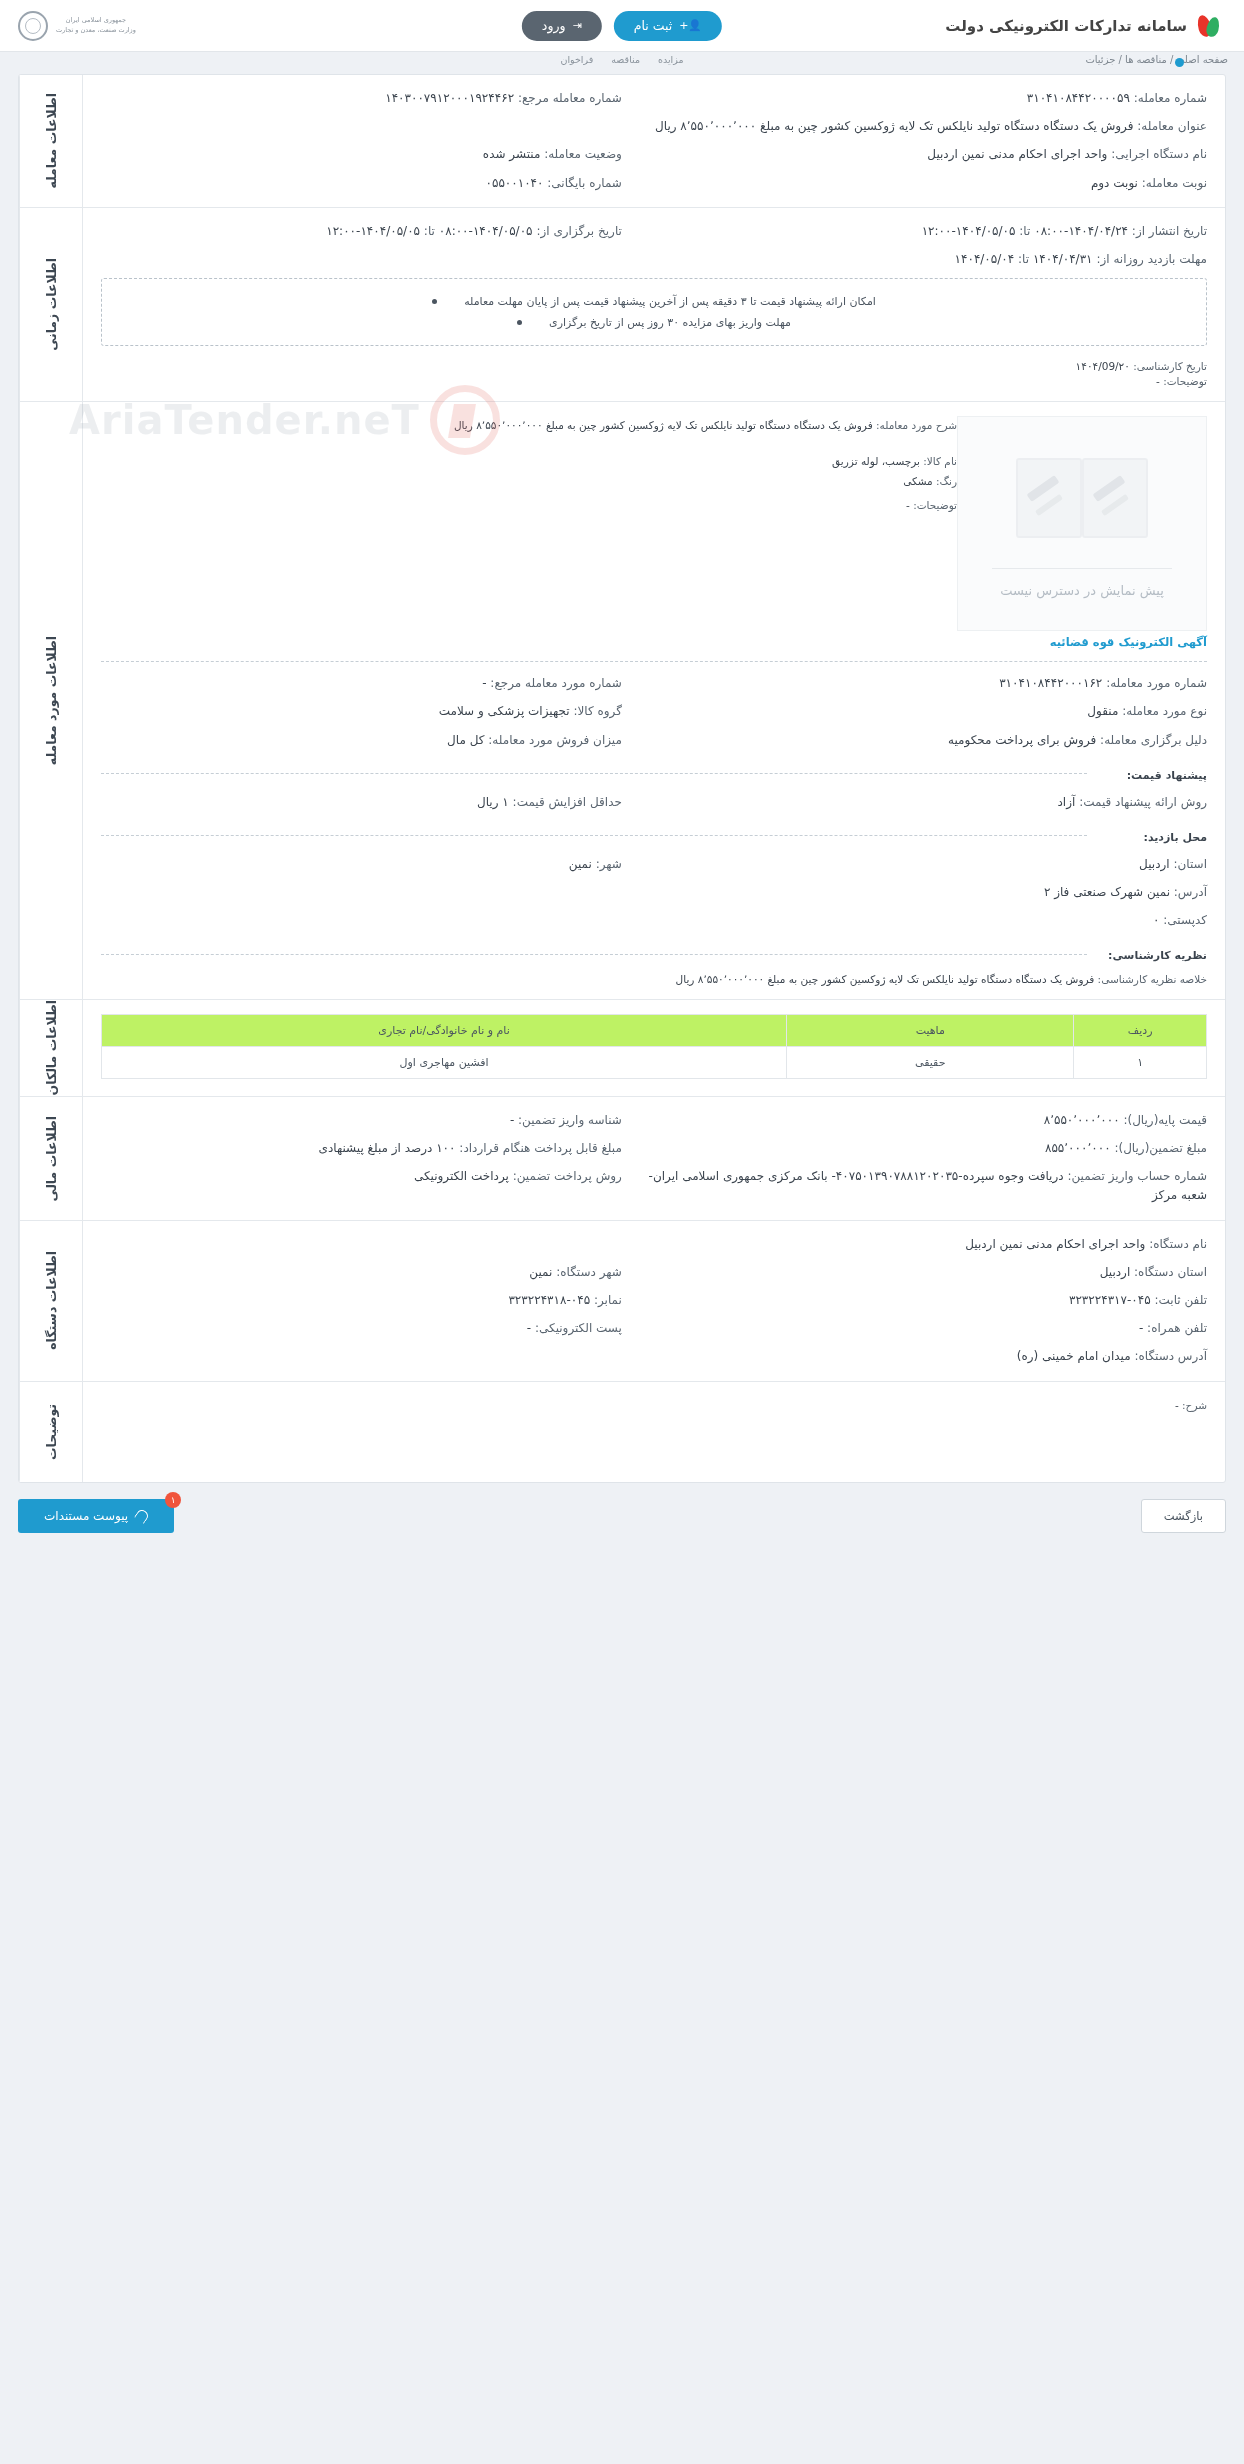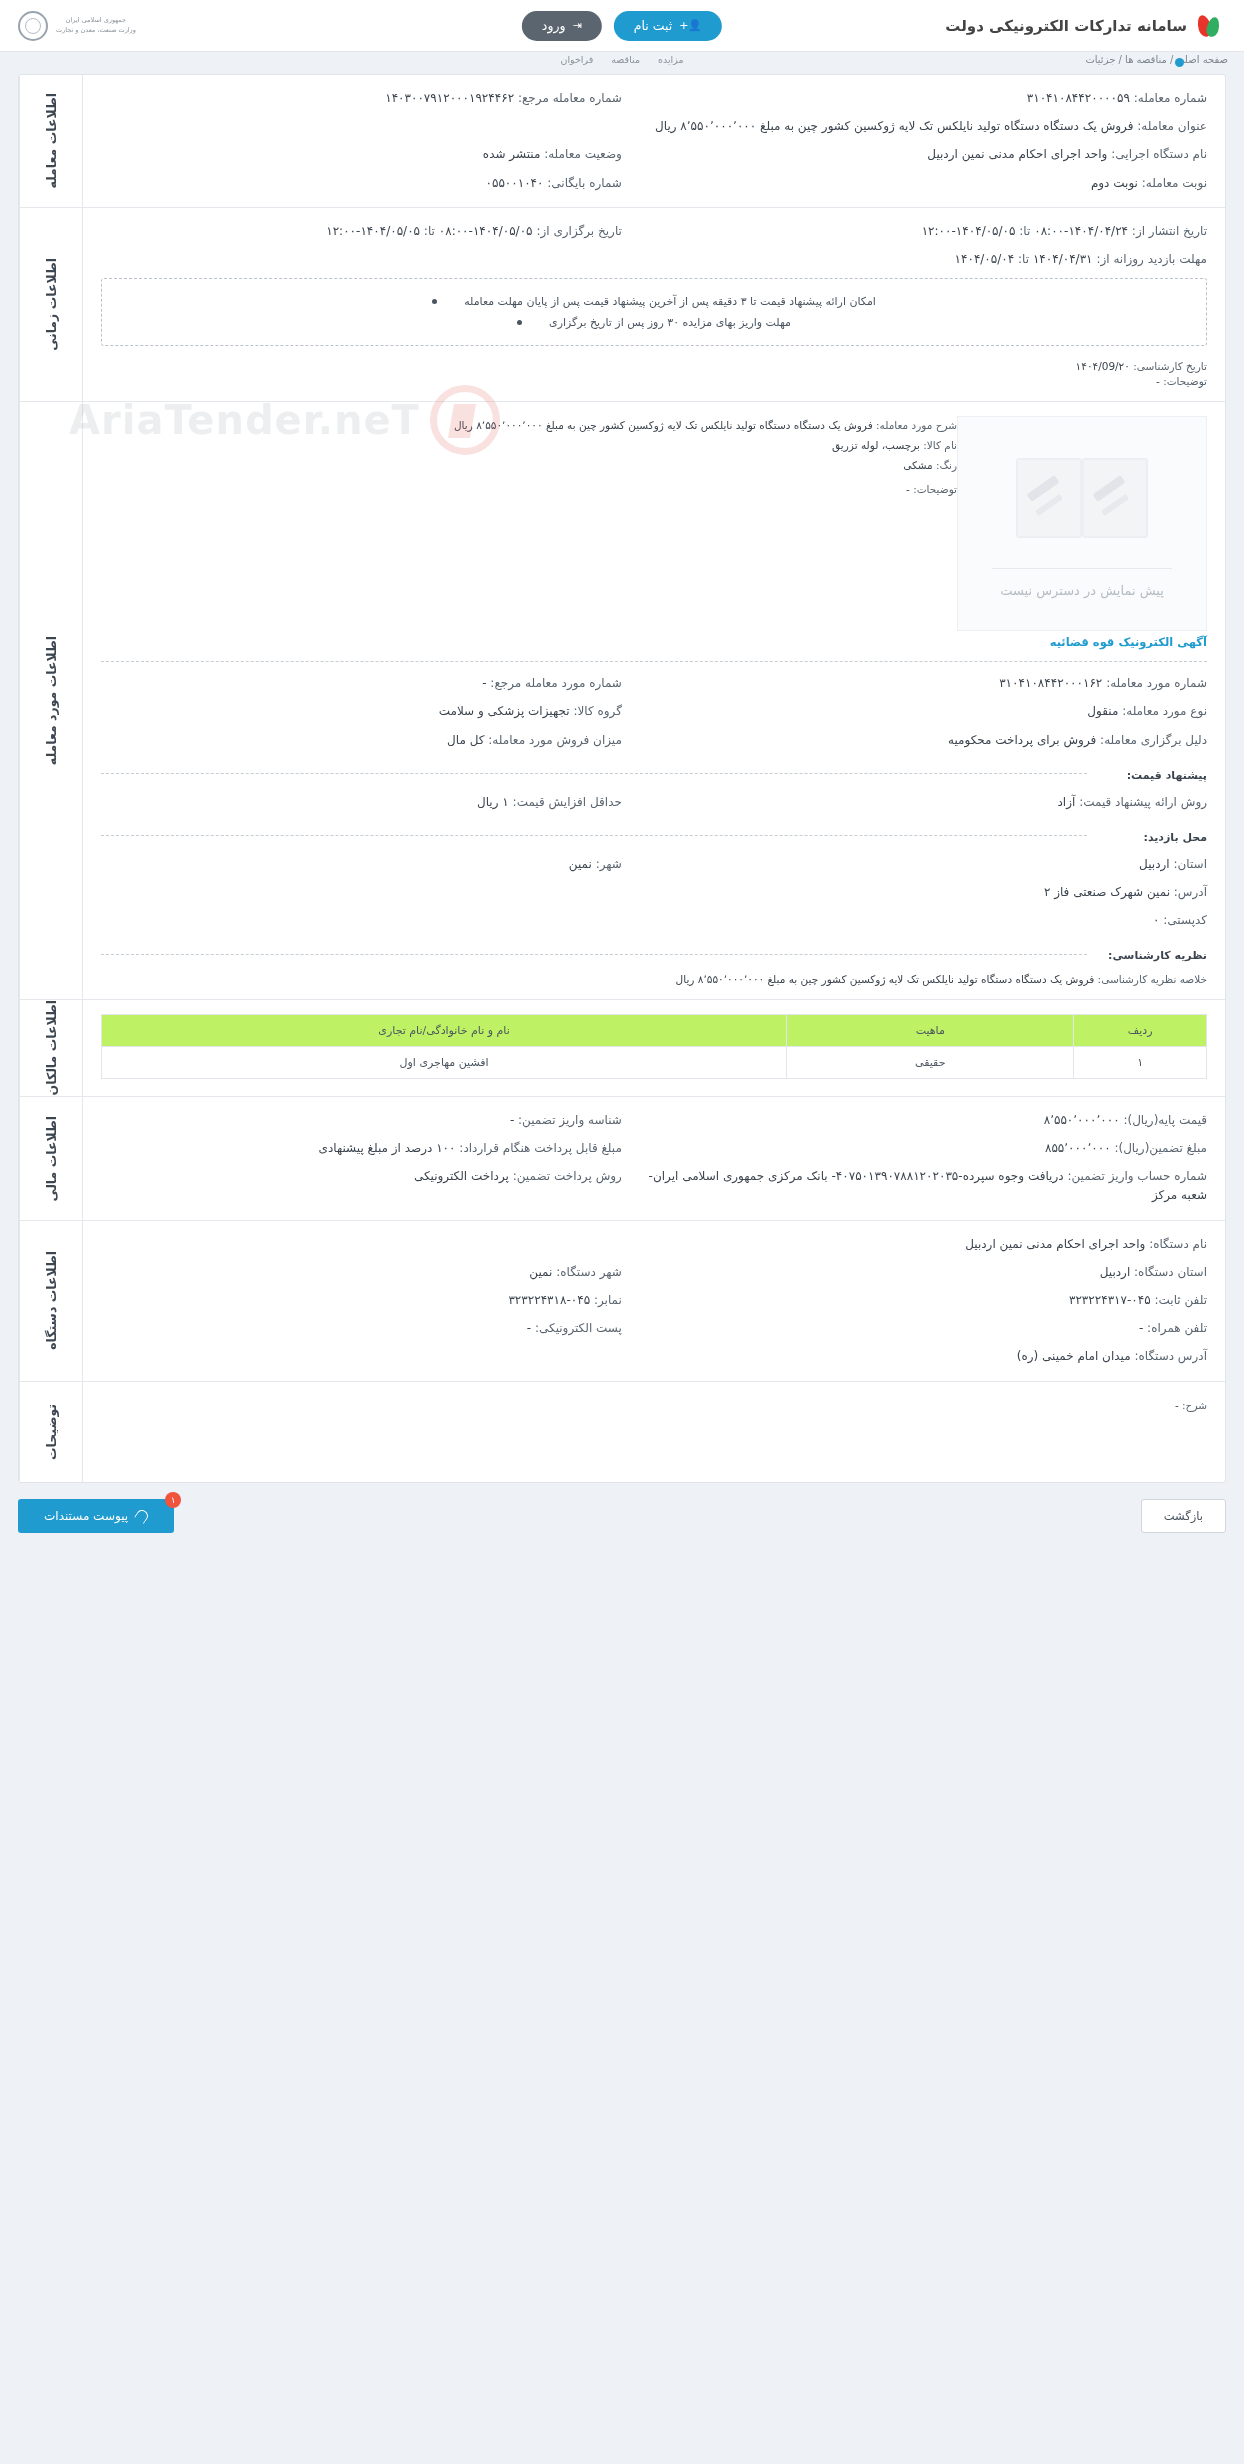--- a/index.html
+++ b/index.html
@@ -571,21 +571,21 @@
       <div class="sec-title">
         <span>اطلاعات زمانی</span>
       </div>
     </div>
 
     <div class="section">
       <div class="sec-body">
 
         <div class="preview-wrap">
           <div class="preview-texts">
-            <div class="small-note" style="margin-bottom:8px">
+            <div class="small-note" style="margin-bottom:24px">
               <span class="lbl">شرح مورد معامله:</span>
               <span class="val">فروش یک دستگاه دستگاه تولید نایلکس تک لایه ژوکسین کشور چین به مبلغ ۸٬۵۵۰٬۰۰۰٬۰۰۰ ریال</span>
             </div>
             <div class="small-note" style="margin-bottom:8px">
               <span class="lbl">نام کالا:</span>
               <span class="val">برچسب، لوله تزریق</span>
             </div>
             <div class="small-note" style="margin-bottom:12px">
               <span class="lbl">رنگ:</span>
               <span class="val">مشکی</span>

